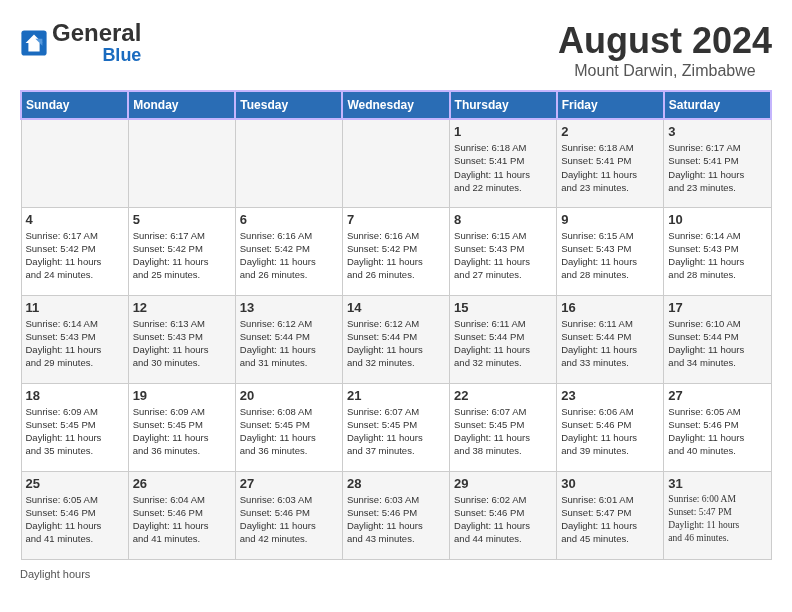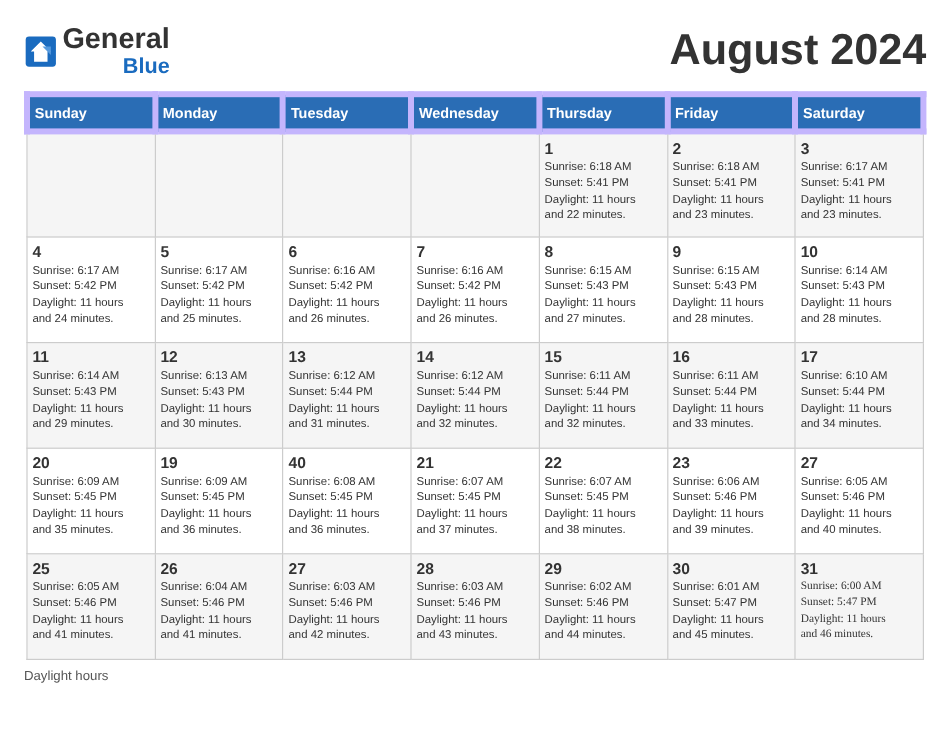--- a/index.html
+++ b/index.html
@@ -57,21 +57,21 @@
       width: 100%;
       border-collapse: collapse;
     }
     thead tr th {
       background-color: #2a6db5;
       color: #fff;
       font-size: 12px;
       font-weight: bold;
       padding: 6px 4px;
       text-align: left;
-      border: 5px solid #c4b5fd;
+      border: 2px solid #c4b5fd;
     }
     tbody tr td {
       vertical-align: top;
       border: 1px solid #ccc;
       padding: 4px;
       font-size: 10px;
       color: #333;
       width: 14.28%;
       min-height: 80px;
       height: 88px;
@@ -113,20 +113,21 @@
       <polygon points="20,8 32,20 28,20 28,32 12,32 12,20 8,20" fill="white"></polygon>
       <polygon points="22,14 32,14 32,24" fill="#5599dd"></polygon>
     </svg>
     <div class="logo-text">
       <span class="logo-general">General</span>
       <span class="logo-blue">Blue</span>
     </div>
   </div>
   <div class="title-block">
     <div class="month-year">August 2024</div>
+    <div class="location">Mount Darwin, Zimbabwe</div>
   </div>
 </div>
 
 <table>
   <thead>
     <tr>
     <th>Sunday</th>
         <th>Monday</th>
         <th>Tuesday</th>
         <th>Wednesday</th>
@@ -260,35 +261,35 @@
         <td>
           <span class="day-num">17</span>
           <div class="day-info" style="white-space: pre-line;">Sunrise: 6:10 AM
 Sunset: 5:44 PM
 Daylight: 11 hours
 and 34 minutes.</div>
         </td>
       </tr>
       <tr>
         <td>
-          <span class="day-num">20</span>
+          <span class="day-num">18</span>
           <div class="day-info" style="white-space: pre-line;">Sunrise: 6:09 AM
 Sunset: 5:45 PM
 Daylight: 11 hours
 and 35 minutes.</div>
         </td>
         <td>
           <span class="day-num">19</span>
           <div class="day-info" style="white-space: pre-line;">Sunrise: 6:09 AM
 Sunset: 5:45 PM
 Daylight: 11 hours
 and 36 minutes.</div>
         </td>
         <td>
-          <span class="day-num">40</span>
+          <span class="day-num">20</span>
           <div class="day-info" style="white-space: pre-line;">Sunrise: 6:08 AM
 Sunset: 5:45 PM
 Daylight: 11 hours
 and 36 minutes.</div>
         </td>
         <td>
           <span class="day-num">21</span>
           <div class="day-info" style="white-space: pre-line;">Sunrise: 6:07 AM
 Sunset: 5:45 PM
 Daylight: 11 hours

